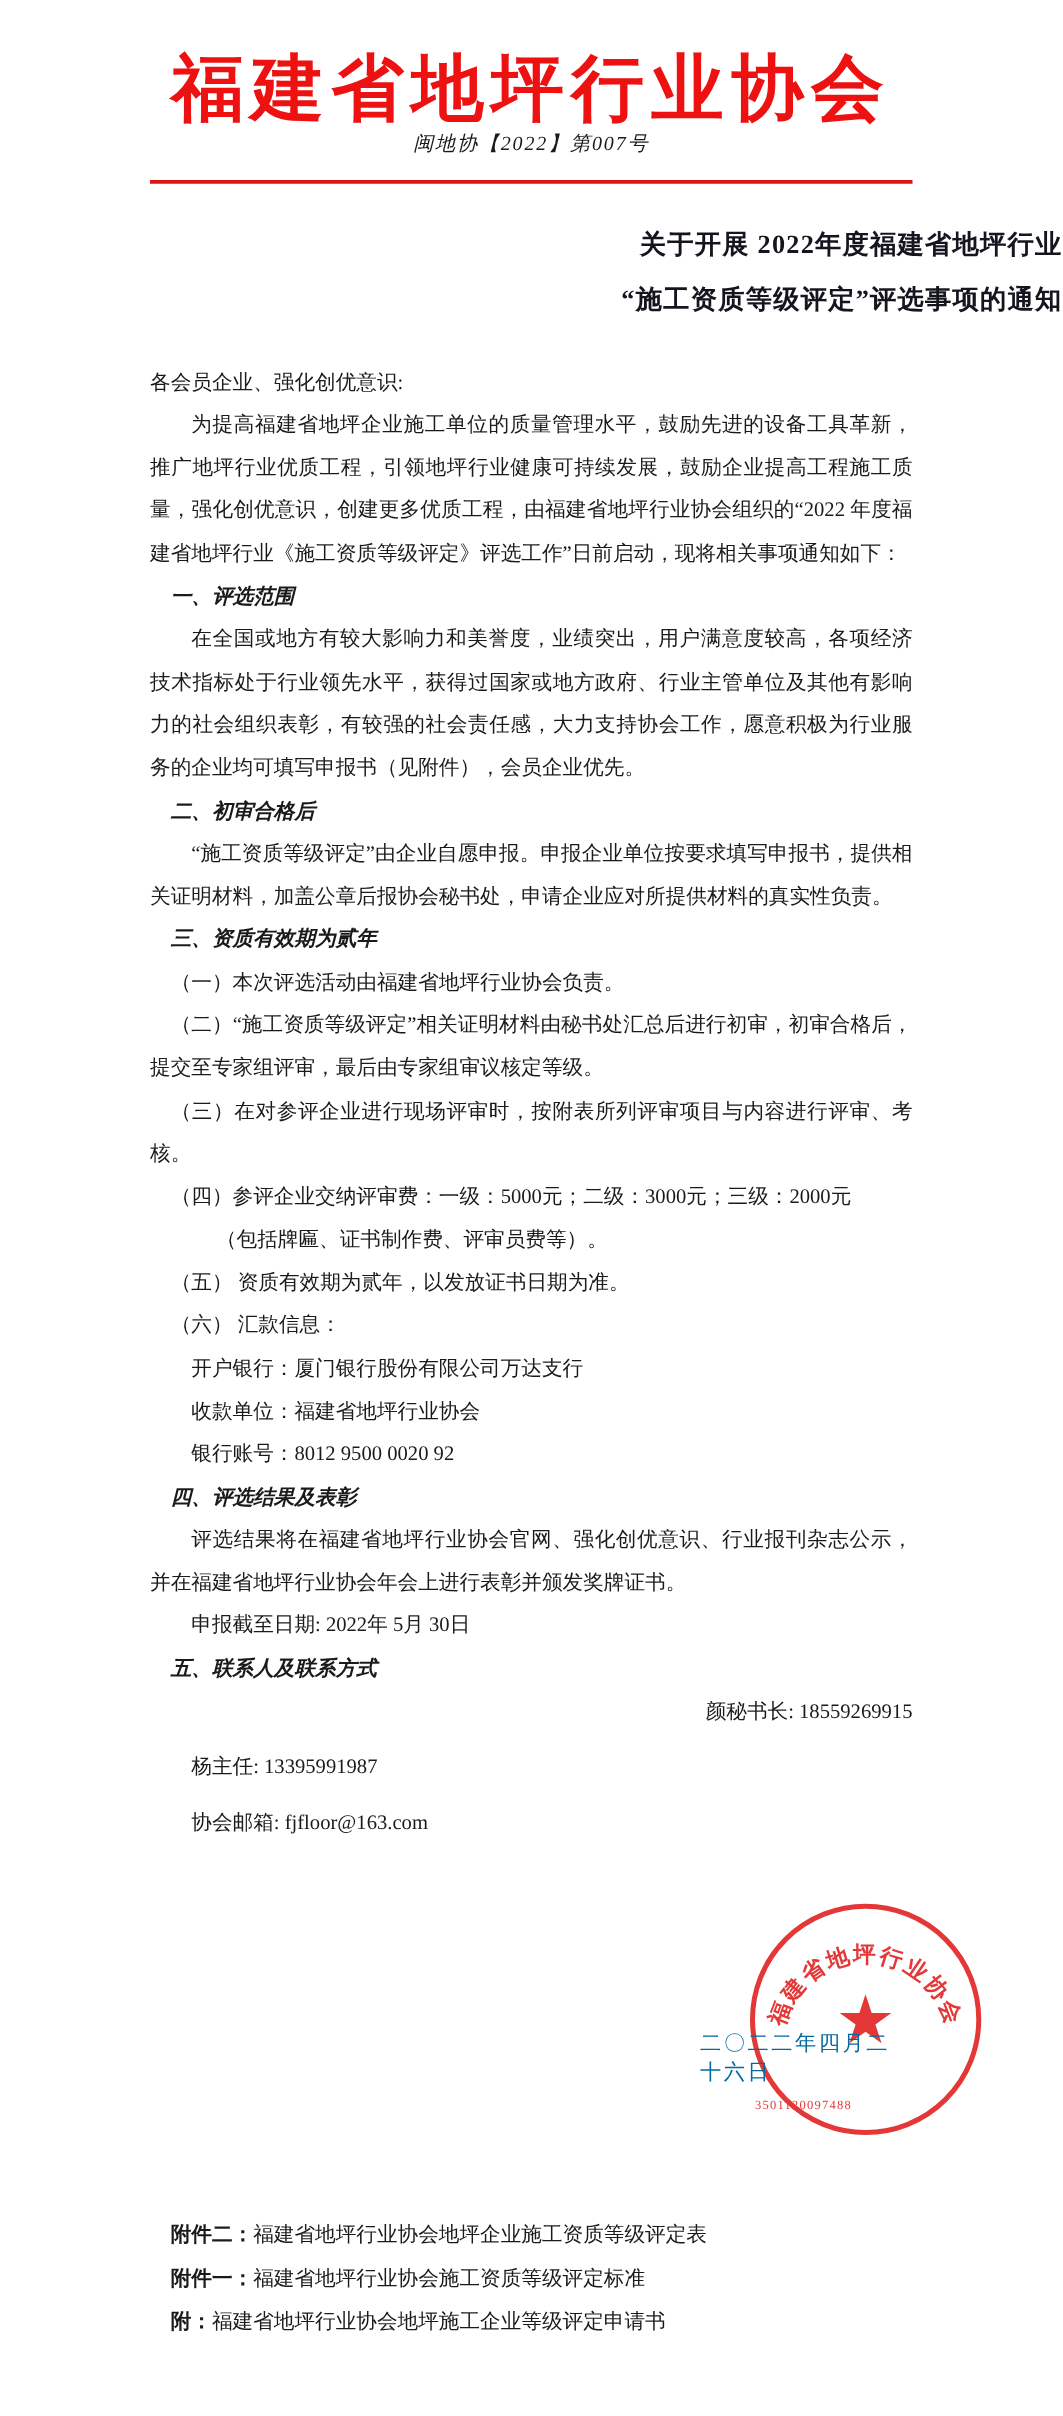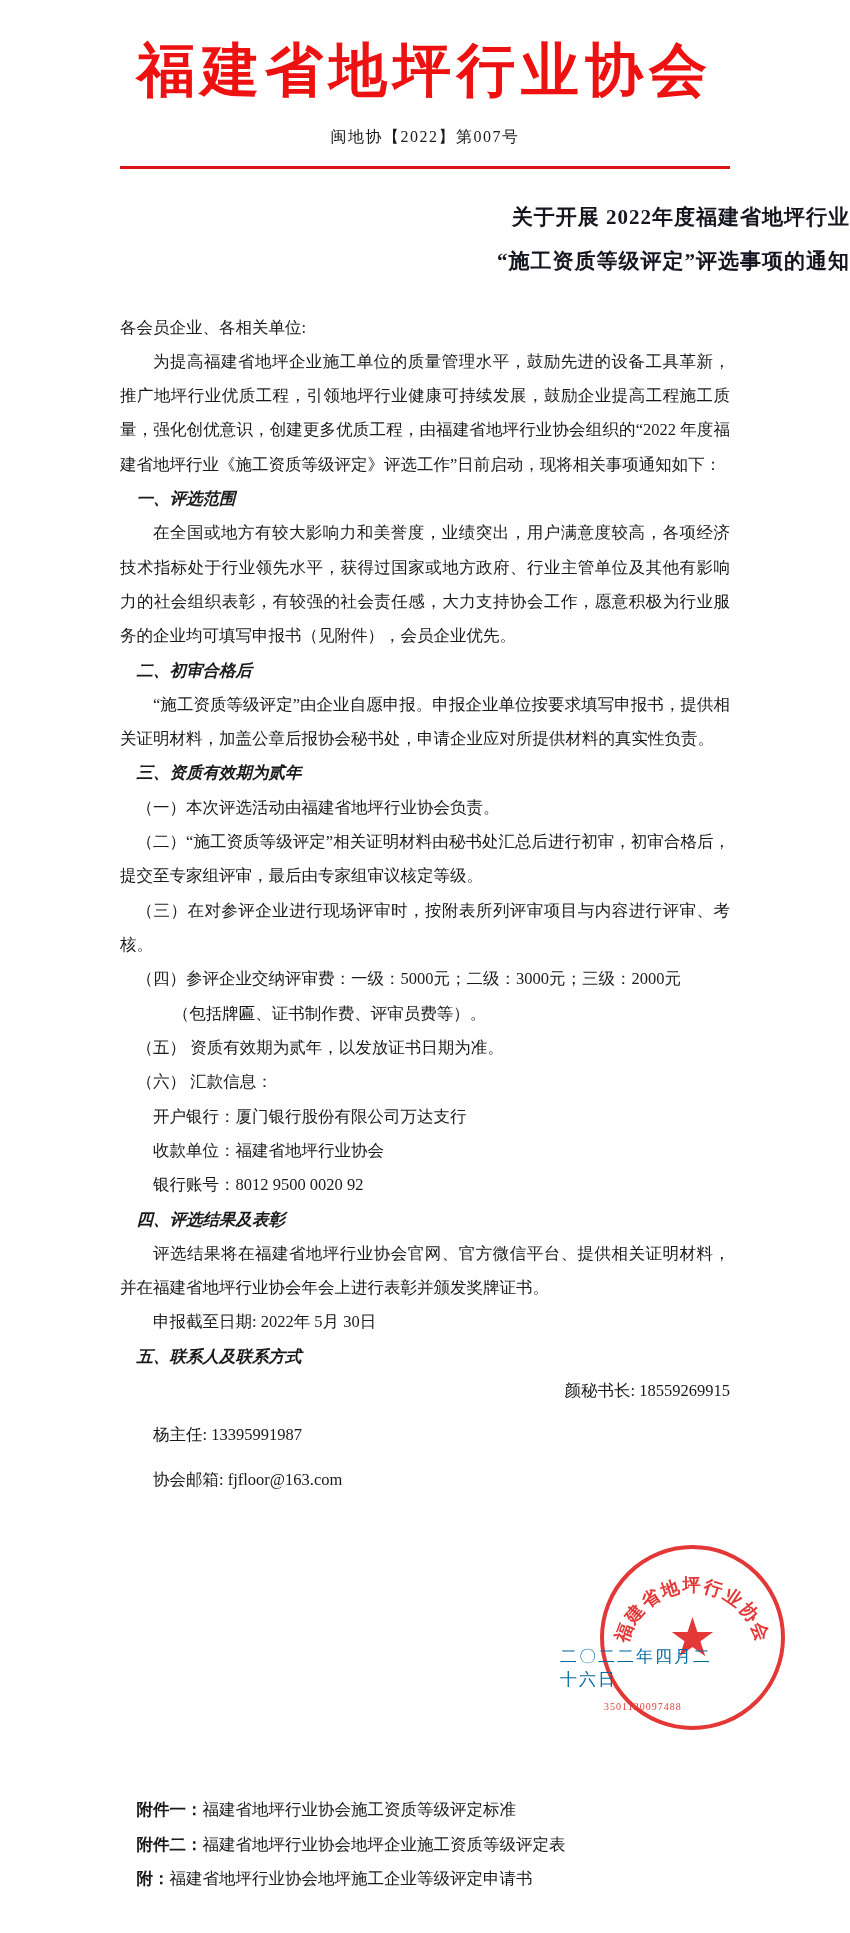--- a/index.html
+++ b/index.html
@@ -25,24 +25,24 @@
   .org-title {
     color: #ee1111;
     font-family: "Liberation Serif", "DejaVu Serif", serif;
     font-weight: bold;
     font-size: 58px;
     letter-spacing: 6px;
     line-height: 1.15;
     white-space: nowrap;
   }
   .doc-number {
-    margin-top: 22px;
     font-size: 16px;
     letter-spacing: 1.5px;
     color: #1a1a1a;
+    font-style: italic;
   }
   .red-rule {
     width: 610px;
     height: 3px;
     background: #dd1414;
     margin: 18px auto 0 auto;
   }
   .title-block {
     text-align: center;
     margin-top: 26px;
@@ -194,21 +194,21 @@
     <div class="red-rule"></div>
   </div>
 
   <div class="title-block">
     <div class="title-line">关于开展 2022年度福建省地坪行业</div>
     <div class="title-line">“施工资质等级评定”评选事项的通知</div>
   </div>
 
   <div class="body-wrap">
 
-    <div class="salutation">各会员企业、各相关单位:</div>
+    <div class="salutation">各会员企业、强化创优意识:</div>
 
     <p class="para">为提高福建省地坪企业施工单位的质量管理水平，鼓励先进的设备工具革新，推广地坪行业优质工程，引领地坪行业健康可持续发展，鼓励企业提高工程施工质量，强化创优意识，创建更多优质工程，由福建省地坪行业协会组织的“2022 年度福建省地坪行业《施工资质等级评定》评选工作”日前启动，现将相关事项通知如下：</p>
 
     <p class="sec-head">一、评选范围</p>
     <p class="para">在全国或地方有较大影响力和美誉度，业绩突出，用户满意度较高，各项经济技术指标处于行业领先水平，获得过国家或地方政府、行业主管单位及其他有影响力的社会组织表彰，有较强的社会责任感，大力支持协会工作，愿意积极为行业服务的企业均可填写申报书（见附件），会员企业优先。</p>
 
     <p class="sec-head">二、初审合格后</p>
     <p class="para">“施工资质等级评定”由企业自愿申报。申报企业单位按要求填写申报书，提供相关证明材料，加盖公章后报协会秘书处，申请企业应对所提供材料的真实性负责。</p>
 
     <p class="sec-head">三、资质有效期为贰年</p>
@@ -218,21 +218,21 @@
     <p class="item">（四）参评企业交纳评审费：一级：5000元；二级：3000元；三级：2000元</p>
     <p class="sub-indent">（包括牌匾、证书制作费、评审员费等）。</p>
     <p class="item">（五）  资质有效期为贰年，以发放证书日期为准。</p>
     <p class="item">（六）  汇款信息：</p>
 
     <p class="bank-line">开户银行：厦门银行股份有限公司万达支行</p>
     <p class="bank-line">收款单位：福建省地坪行业协会</p>
     <p class="bank-line">银行账号：8012 9500 0020 92</p>
 
     <p class="sec-head">四、评选结果及表彰</p>
-    <p class="para">评选结果将在福建省地坪行业协会官网、官方微信平台、提供相关证明材料，并在福建省地坪行业协会年会上进行表彰并颁发奖牌证书。</p>
+    <p class="para">评选结果将在福建省地坪行业协会官网、强化创优意识、行业报刊杂志公示，并在福建省地坪行业协会年会上进行表彰并颁发奖牌证书。</p>
     <p class="deadline">申报截至日期: 2022年 5月 30日</p>
 
     <p class="sec-head">五、联系人及联系方式</p>
     <p class="contact-line first">颜秘书长:  18559269915</p>
     <p class="contact-line">杨主任:  13395991987</p>
     <p class="contact-line">协会邮箱: fjfloor@163.com</p>
 
     <div class="sign-block">
       <div class="seal">
         <svg class="seal-arc" viewBox="0 0 185 185">
@@ -246,23 +246,23 @@
         <div class="seal-star">★</div>
         <div class="seal-bottom">3501120097488</div>
       </div>
       <div class="sign-date">二〇二二年四月二十六日</div>
     </div>
 
   </div>
 
   <div class="attachments">
     <div class="attach-line">
+      <span class="attach-label">附件二：</span><span>福建省地坪行业协会地坪企业施工资质等级评定表</span>
+    </div>
+    <div class="attach-line">
       <span class="attach-label">附件一：</span><span>福建省地坪行业协会施工资质等级评定标准</span>
-    </div>
-    <div class="attach-line">
-      <span class="attach-label">附件二：</span><span>福建省地坪行业协会地坪企业施工资质等级评定表</span>
     </div>
     <div class="attach-line">
       <span class="attach-label">附：</span><span>福建省地坪行业协会地坪施工企业等级评定申请书</span>
     </div>
   </div>
 
 </div>
 
 </body></html>

